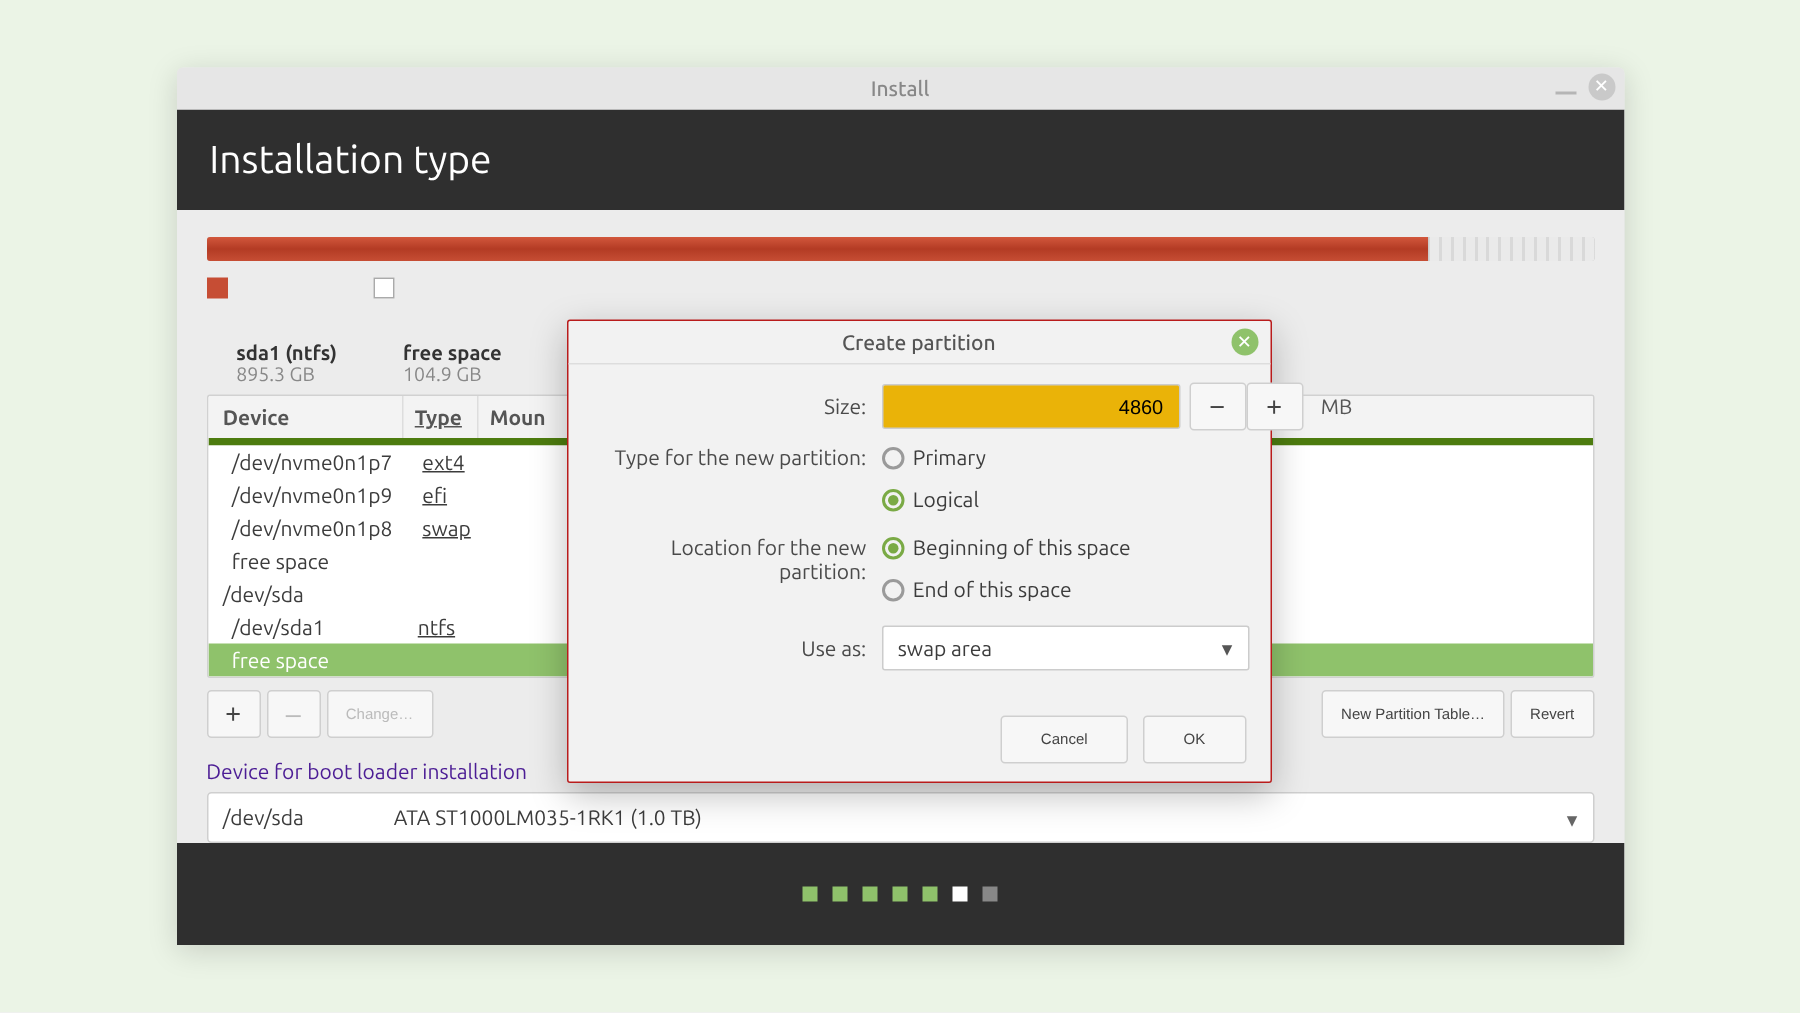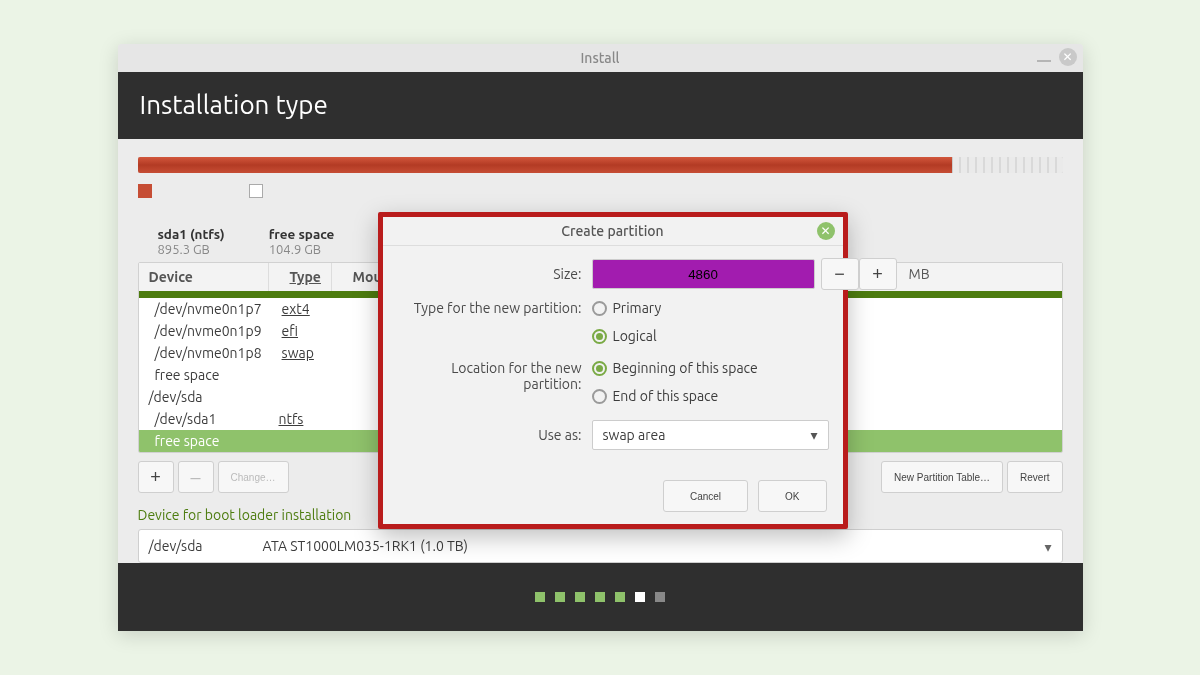--- a/index.html
+++ b/index.html
@@ -99,22 +99,22 @@
     background: #fff;
     border-radius: 2px;
     overflow: hidden;
   }
   .table-head, .table-row {
     display: flex;
     font-size: 14px;
   }
   .table-head {
     background: #f3f3f3;
-    border-bottom: 7px solid #4d7c0f;
-    color: #555; font-weight: 600; gap: 13px;
+    border-bottom: 5px solid #4d7c0f;
+    color: #555; font-weight: 600;
   }
   .col-device { flex: 0 0 130px; padding: 6px 10px; border-right: 1px solid #ddd; }
   .col-type   { flex: 0 0 50px;  padding: 6px 8px;  border-right: 1px solid #ddd; text-decoration: underline; }
   .col-mount  { flex: 1; padding: 6px 8px; }
   .table-body { }
   .table-row { background: #fff; }
   .table-row .col-device,
   .table-row .col-type,
   .table-row .col-mount { border-right: none; padding: 3px 10px; }
   .table-row.indent .col-device { padding-left: 16px; }
@@ -134,21 +134,21 @@
     border: 1px solid #cfcfcf;
     border-radius: 3px;
     padding: 6px 12px;
     font-size: 10px;
     color: #444;
     cursor: pointer;
     min-height: 32px;
   }
   .btn.icon { width: 36px; text-align:center; font-size: 18px; line-height: 1; padding: 4px 0;}
   .btn.disabled { color: #bbb; }
-  .boot-label { margin: 14px 0 6px; color: #4d7c0f; }
+  .boot-label { margin: 14px 0 6px; color: #4c1d95; }
   .boot-select {
     background: #fff; border: 1px solid #cfcfcf; border-radius: 3px;
     height: 34px; display:flex; align-items:center; padding: 0 10px;
     justify-content: flex-start; gap: 60px; position: relative;
   }
   .boot-select .caret {
     position: absolute; right: 10px; top: 9px; color: #666;
   }
   .nav-buttons {
     display:flex; gap:10px; justify-content:flex-end;
@@ -161,21 +161,21 @@
   }
   .dot { width:10px; height:10px; background:#888; }
   .dot.active { background:#8fc26b; }
   .dot.white { background:#fff; }
   
   .modal {
     position: absolute;
     left: 260px; top: 168px;
     width: 470px;
     background: #f2f2f2;
-    border: 5px solid #b91c1c;
+    border: 1px solid #b91c1c;
     box-shadow: 0 8px 24px rgba(0,0,0,0.25);
     border-radius: 2px;
   }
   .modal-title {
     text-align:center; padding: 6px 0;
     color: #555; font-weight: 500;
     position: relative;
     border-bottom: 1px solid #ddd;
   }
   .modal-close {
@@ -186,22 +186,22 @@
   }
   .modal-body { padding: 12px 14px 14px 14px; }
   .form-row { display:flex; align-items:center; margin-bottom: 10px; }
   .form-row .label {
     flex: 0 0 195px; text-align:right;
     color:#4a4a4a; padding-right: 10px;
   }
   .field { flex:1; display:flex; align-items:center; gap:6px; }
   .size-input {
     flex:1; height:30px;
-    border:1px solid #ccc; background:#a21caf; border-radius:2px;
-    text-align:center; padding: 0 22px;
+    border:1px solid #ccc; background:#eab308; border-radius:2px;
+    text-align:right; padding: 0 10px;
   }
   .stepper { display:flex; }
   .stepper .btn.icon { width:38px; height:30px; font-size:18px; }
   .unit { margin-left:6px; color:#555; }
   .radio-row { display:flex; align-items:center; gap:6px; margin-bottom:6px; }
   .radio {
     width:15px; height:15px; border-radius:50%;
     border:2px solid #9a9a9a; display:inline-flex;
     align-items:center; justify-content:center;
     flex-shrink:0;

